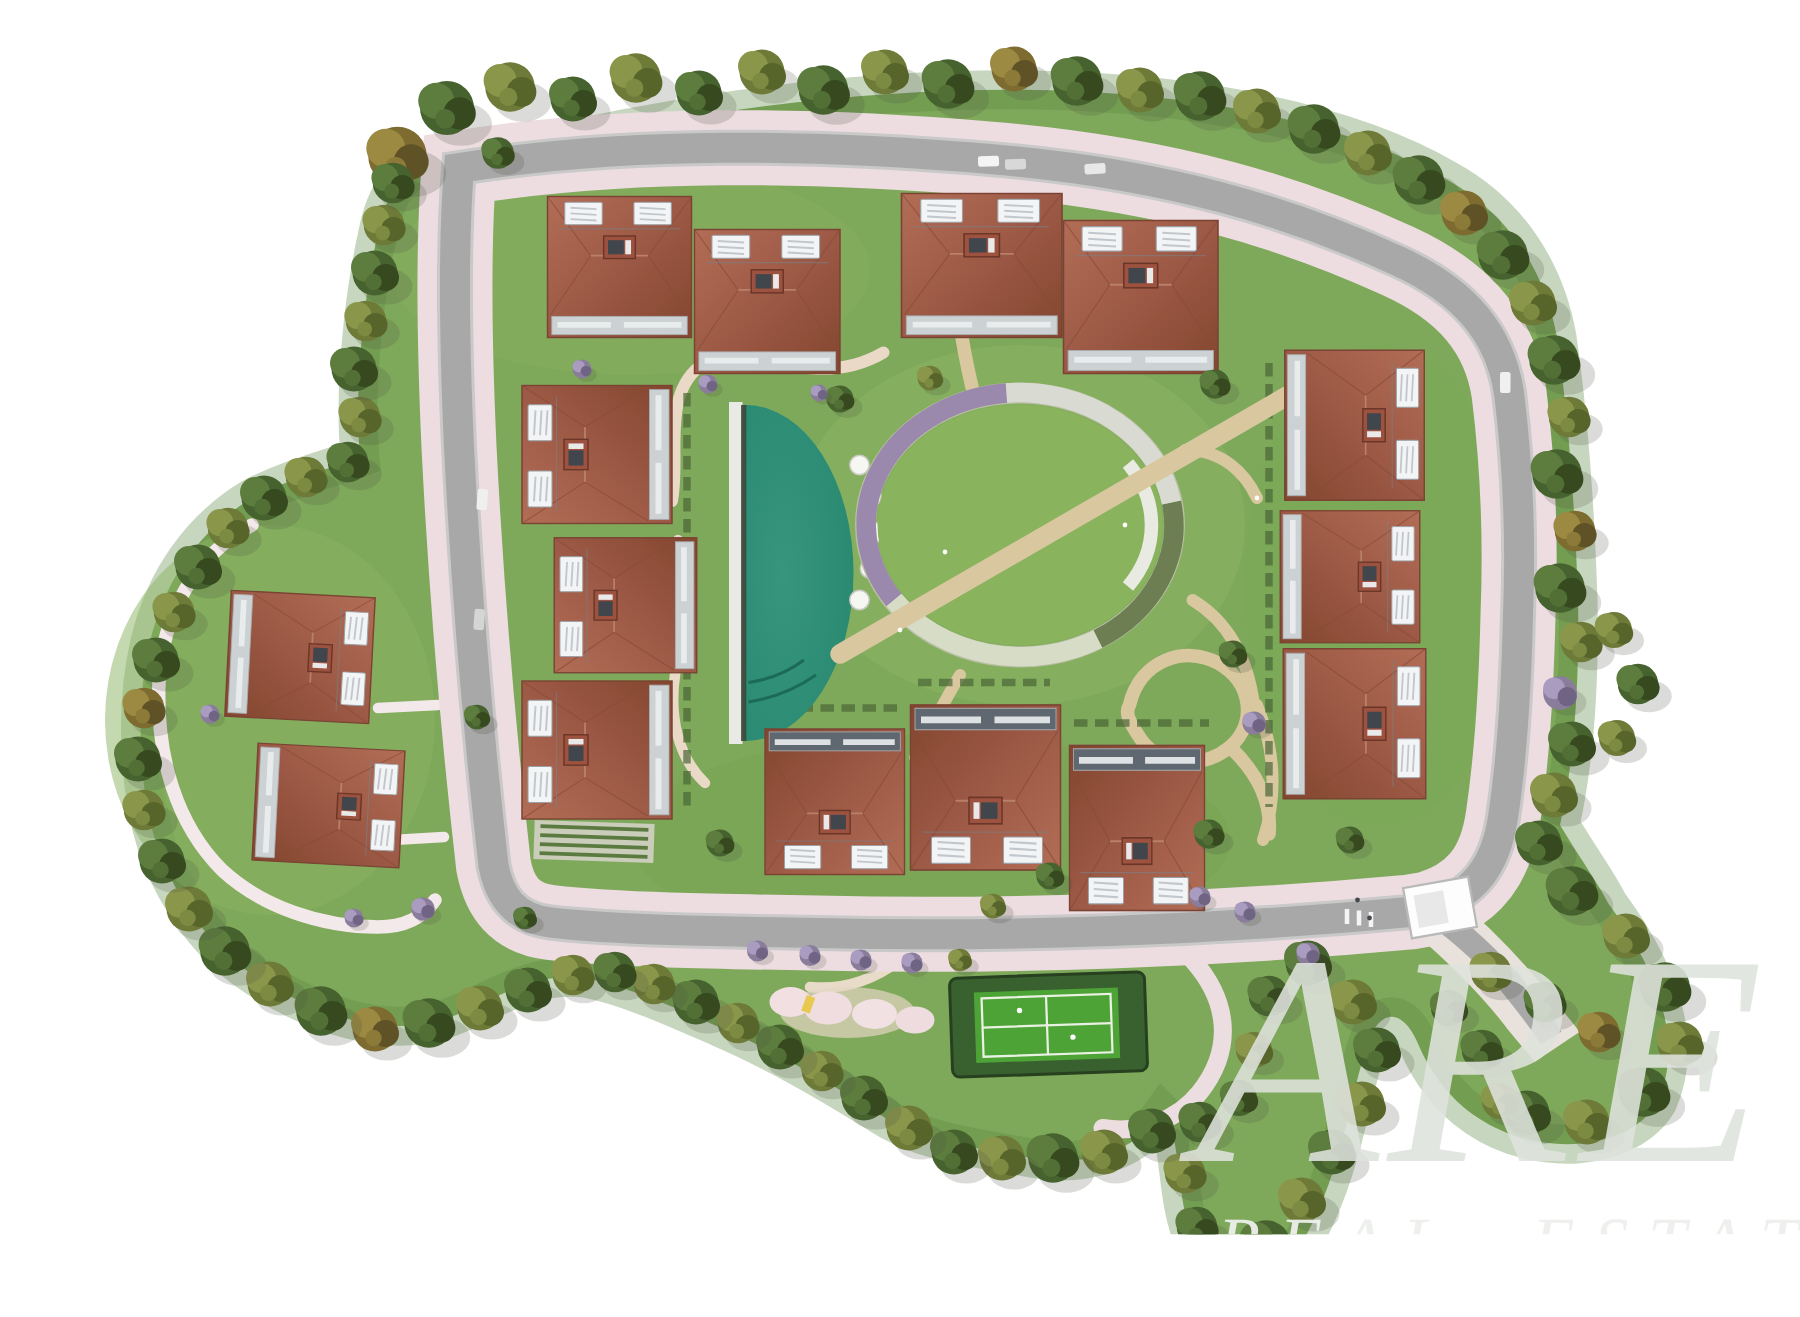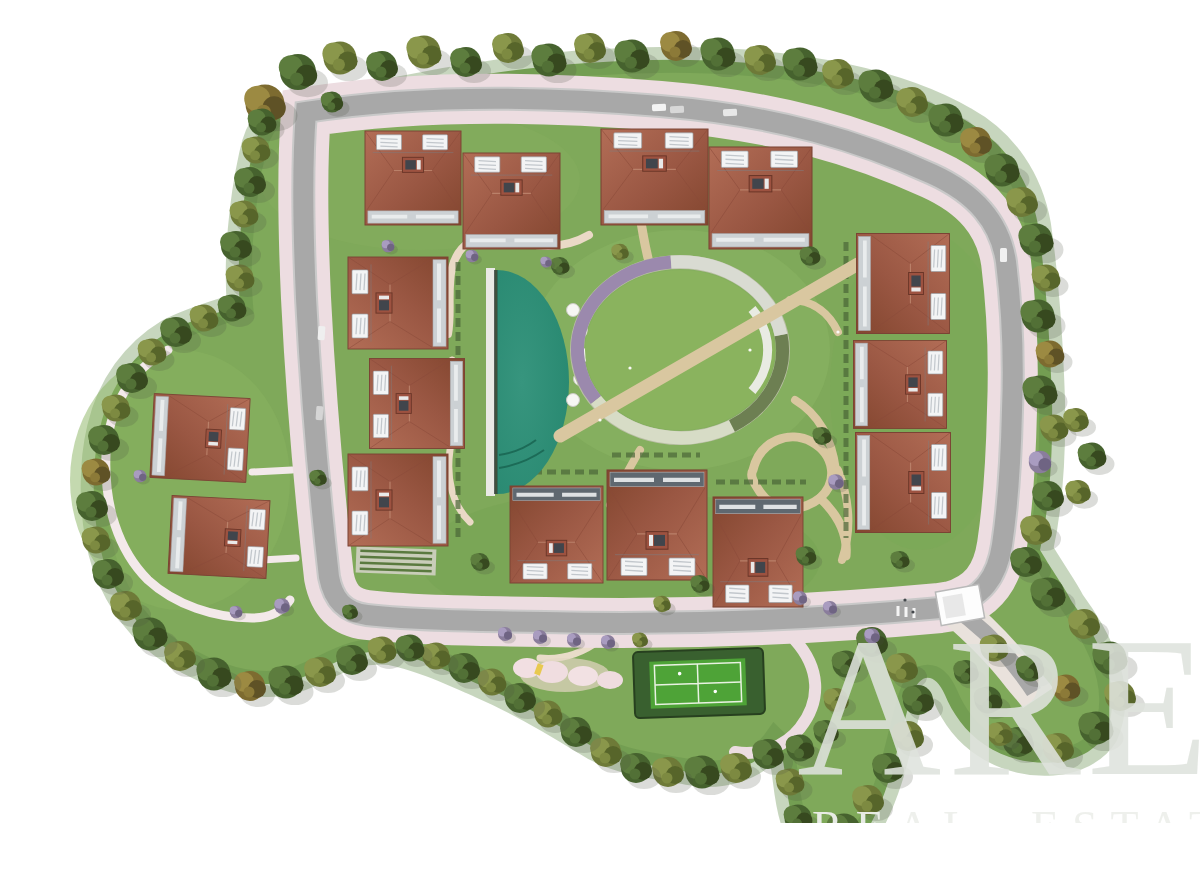--- a/index.html
+++ b/index.html
@@ -1,16 +1,16 @@
 <!DOCTYPE html>
 <html style="--background: #ffffff; --lawn: #7fa95a; --road: #a8a8a8; --sidewalk-pink: #eddde1; --roof-terracotta: #9a5743; --pool-teal: #2a8a72; --court-green: #4ea337; --tree-dark-green: #46622e; --tree-olive: #6e7a38; --tree-autumn: #7d6b30; --tree-purple: #8a7d9c; --watermark-gray: #dfe3dd;"><head>
 <meta charset="utf-8">
 <style>
   html,body{margin:0;padding:0;background:var(--background,#ffffff);}
-  .stage{position:relative;width:1200px;height:823px;overflow:hidden;background:var(--background,#ffffff);}
+  .stage{position:relative;width:1200px;height:823px;overflow:hidden;background:var(--background,#ffffff);font-style:italic;}
   svg{display:block;}
   .wm-brand{font-family:"Liberation Serif","DejaVu Serif",serif;font-size:200px;letter-spacing:6px;fill:var(--watermark-gray,#dfe3dd);opacity:.88;}
   .wm-tag{font-family:"Liberation Serif","DejaVu Serif",serif;font-size:46px;letter-spacing:13px;word-spacing:24px;fill:#eef0ec;opacity:.95;}
 </style>
 </head>
 <body>
 
 <div class="stage">
 <svg width="1200" height="878" viewBox="0 0 1200 878" xmlns="http://www.w3.org/2000/svg">
   <title>Aerial site plan render of a gated residential villa development with central gardens</title>

